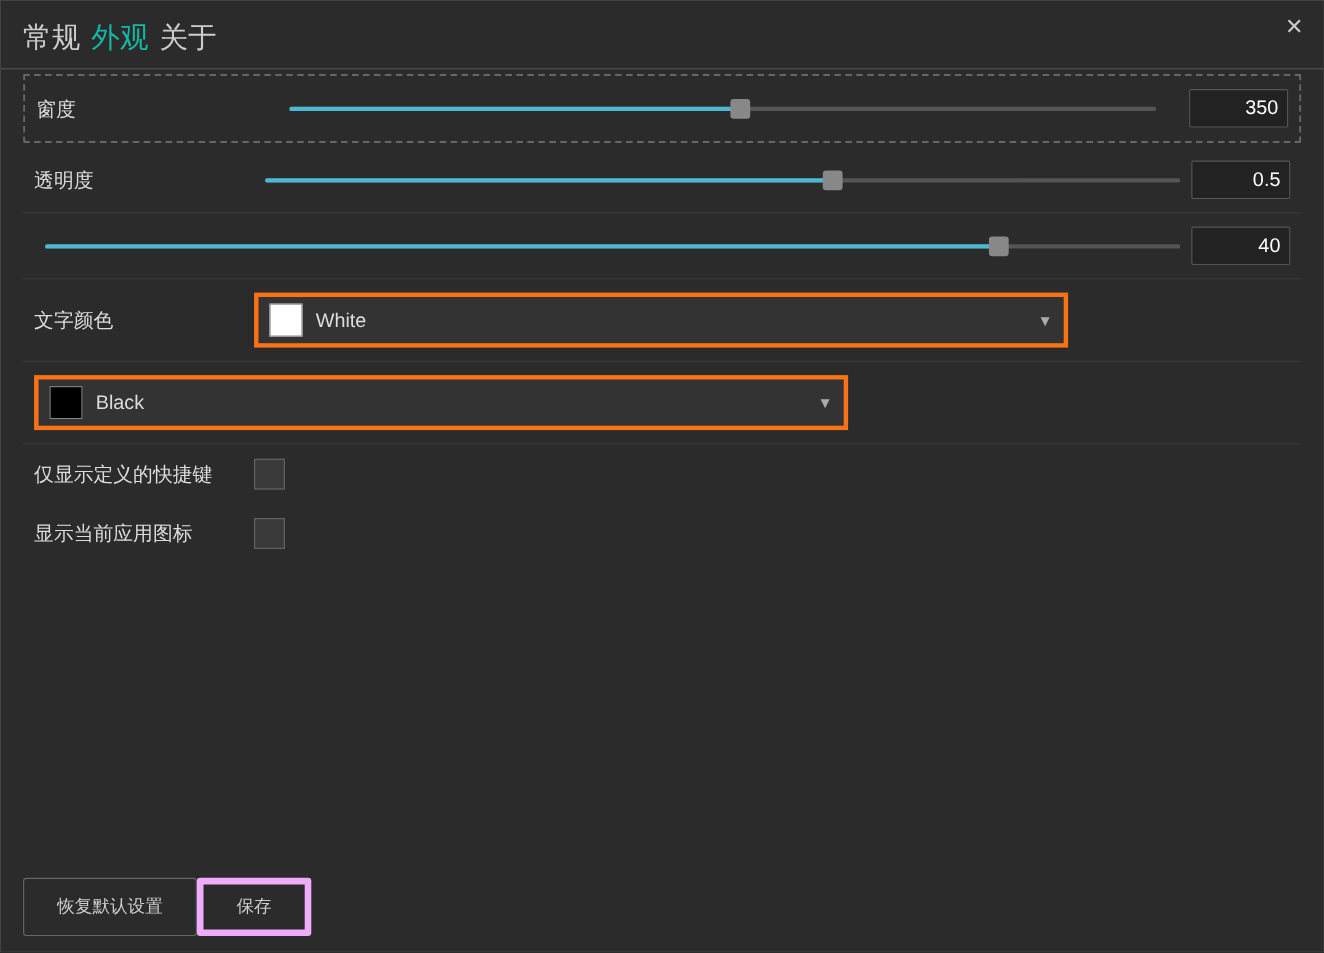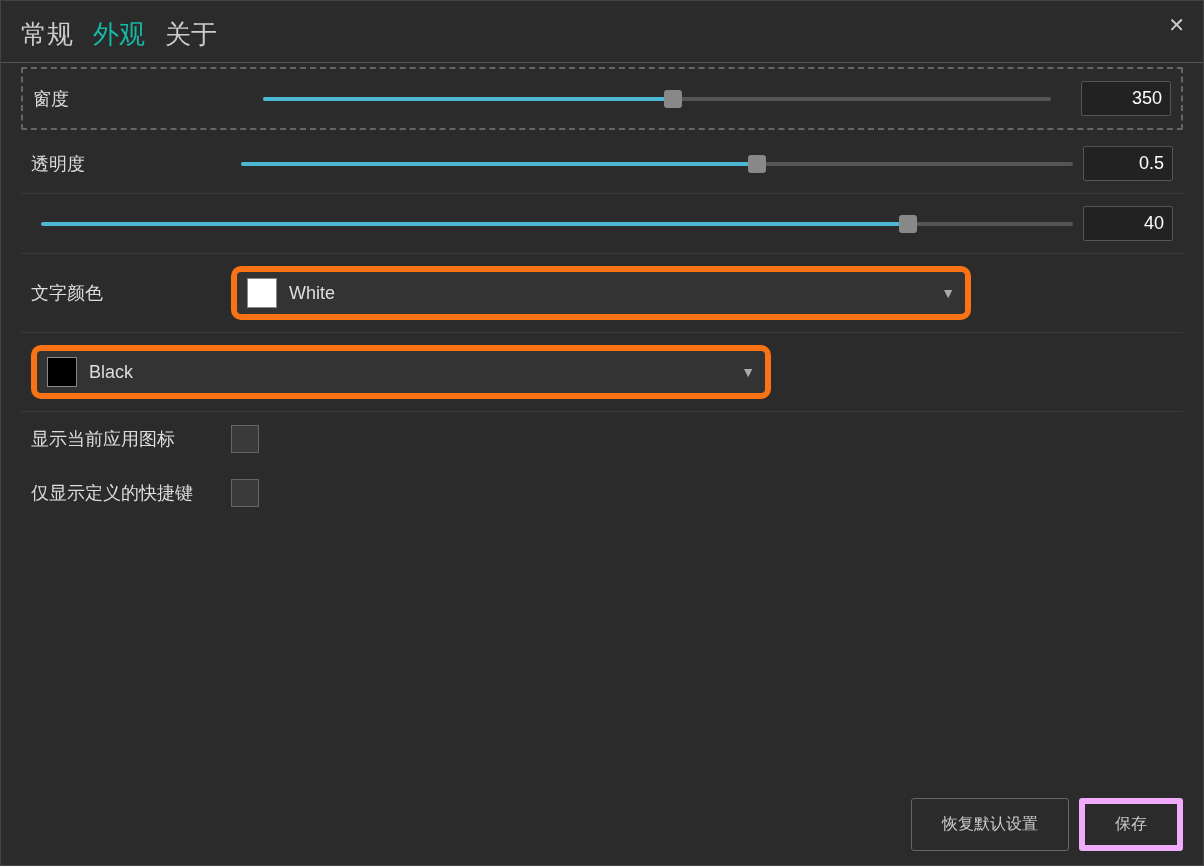--- a/index.html
+++ b/index.html
@@ -29,21 +29,21 @@
 
     .title-bar {
       display: flex;
       align-items: center;
       padding: 16px 20px 10px 20px;
       background: #2b2b2b;
     }
 
     .title-bar-tabs {
       display: flex;
-      gap: 20px;
+      gap: 10px;
       align-items: flex-end;
     }
 
     .tab-item {
       font-size: 26px;
       color: #cccccc;
       cursor: pointer;
     }
 
     .tab-item.active {
@@ -141,22 +141,22 @@
       padding: 6px 8px;
       border-radius: 2px;
     }
 
     .color-select {
       flex: 1;
       max-width: 740px;
       display: flex;
       align-items: center;
       background: #333;
-      border: 6px solid #f97316;
-      border-radius: 10px;
+      border: 4px solid #f97316;
+      border-radius: 0;
       padding: 6px 10px;
       cursor: pointer;
       position: relative;
       justify-content: flex-end;
     }
 
     .color-swatch {
       width: 30px;
       height: 30px;
       border: 1px solid #888;
@@ -192,23 +192,22 @@
       width: 28px;
       height: 28px;
       background: #3a3a3a;
       border: 1px solid #666;
       cursor: pointer;
       flex-shrink: 0;
     }
 
     .footer-area {
       display: flex;
-      justify-content: flex-end;
+      justify-content: flex-start;
       padding: 14px 20px;
-      gap: 10px;
       margin-top: auto;
     }
 
     .footer-btn {
       padding: 10px 30px;
       font-size: 16px;
       cursor: pointer;
       border-radius: 3px;
       font-family: "Microsoft YaHei", sans-serif;
     }
@@ -286,26 +285,26 @@
 
     <div class="setting-row">
       <div class="color-select">
         <div class="color-swatch" style="background: #000000;"></div>
         <span class="color-label">Black</span>
         <span class="dropdown-arrow">▼</span>
       </div>
     </div>
 
     <div class="checkbox-row">
+      <span class="checkbox-label">仅显示定义的快捷键</span>
+      <div class="checkbox-box"></div>
+    </div>
+
+    <div class="checkbox-row">
       <span class="checkbox-label">显示当前应用图标</span>
-      <div class="checkbox-box"></div>
-    </div>
-
-    <div class="checkbox-row">
-      <span class="checkbox-label">仅显示定义的快捷键</span>
       <div class="checkbox-box"></div>
     </div>
 
   </div>
 
   <div class="footer-area">
     <button class="footer-btn btn-reset">恢复默认设置</button>
     <button class="footer-btn btn-save">保存</button>
   </div>
 

